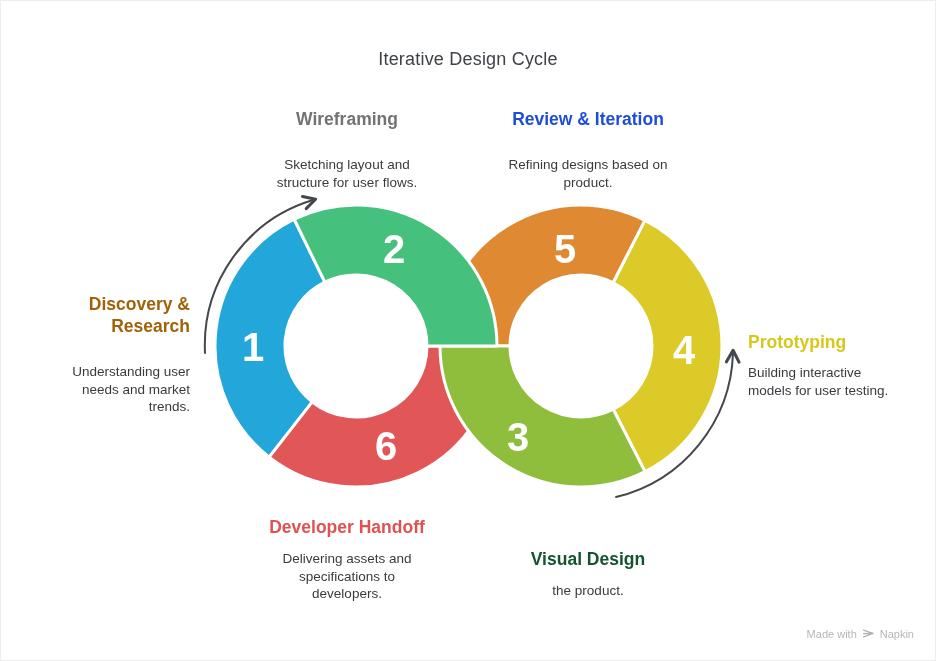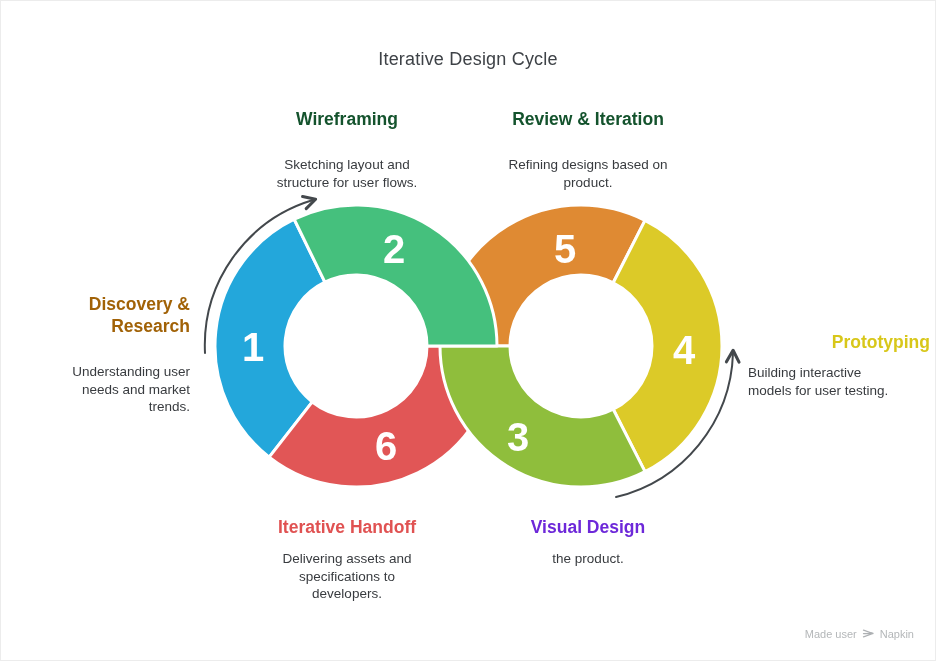--- a/index.html
+++ b/index.html
@@ -83,70 +83,70 @@
       <div>Research</div>
     </div>
     <div class="step-desc">
       <div>Understanding user</div>
       <div>needs and market</div>
       <div>trends.</div>
     </div>
   </div>
 
   <div class="step pos-wireframing">
-    <div class="step-title" style="color: #14532d;">
+    <div class="step-title" style="color: #737373;">
       <div>Wireframing</div>
     </div>
     <div class="step-desc">
       <div>Sketching layout and</div>
       <div>structure for user flows.</div>
     </div>
   </div>
 
   <div class="step pos-review">
-    <div class="step-title" style="color: #14532d;">
+    <div class="step-title" style="color: #1d4ed8;">
       <div>Review &amp; Iteration</div>
     </div>
     <div class="step-desc">
       <div>Refining designs based on</div>
       <div>product.</div>
     </div>
   </div>
 
   <div class="step pos-prototyping">
-    <div class="step-title" style="color: rgb(216, 199, 26); text-align: right;">
+    <div class="step-title" style="color: rgb(216, 199, 26);">
       <div>Prototyping</div>
     </div>
     <div class="step-desc">
       <div>Building interactive</div>
       <div>models for user testing.</div>
     </div>
   </div>
 
   <div class="step pos-developer">
     <div class="step-title" style="color: rgb(224, 82, 82);">
-      <div>Iterative Handoff</div>
+      <div>Developer Handoff</div>
     </div>
     <div class="step-desc">
       <div>Delivering assets and</div>
       <div>specifications to</div>
       <div>developers.</div>
     </div>
   </div>
 
   <div class="step pos-visual">
-    <div class="step-title" style="color: #6d28d9;">
+    <div class="step-title" style="color: #14532d; margin-top: 32px;">
       <div>Visual Design</div>
     </div>
     <div class="step-desc">
       <div>the product.</div>
     </div>
   </div>
 
   <div class="footer">
-    <span>Made user</span>
+    <span>Made with</span>
     <svg class="napkin-icon" width="13" height="13" viewBox="0 0 13 13">
       <path d="M1.5 3.2 L11 6.5 M1.5 6.6 L11 6.5 M1.5 9.9 L11 6.5" fill="none" stroke="#adb0b3" stroke-width="1.3" stroke-linecap="round"></path>
     </svg>
     <span>Napkin</span>
   </div>
 
 </div>
 
 </body></html>

